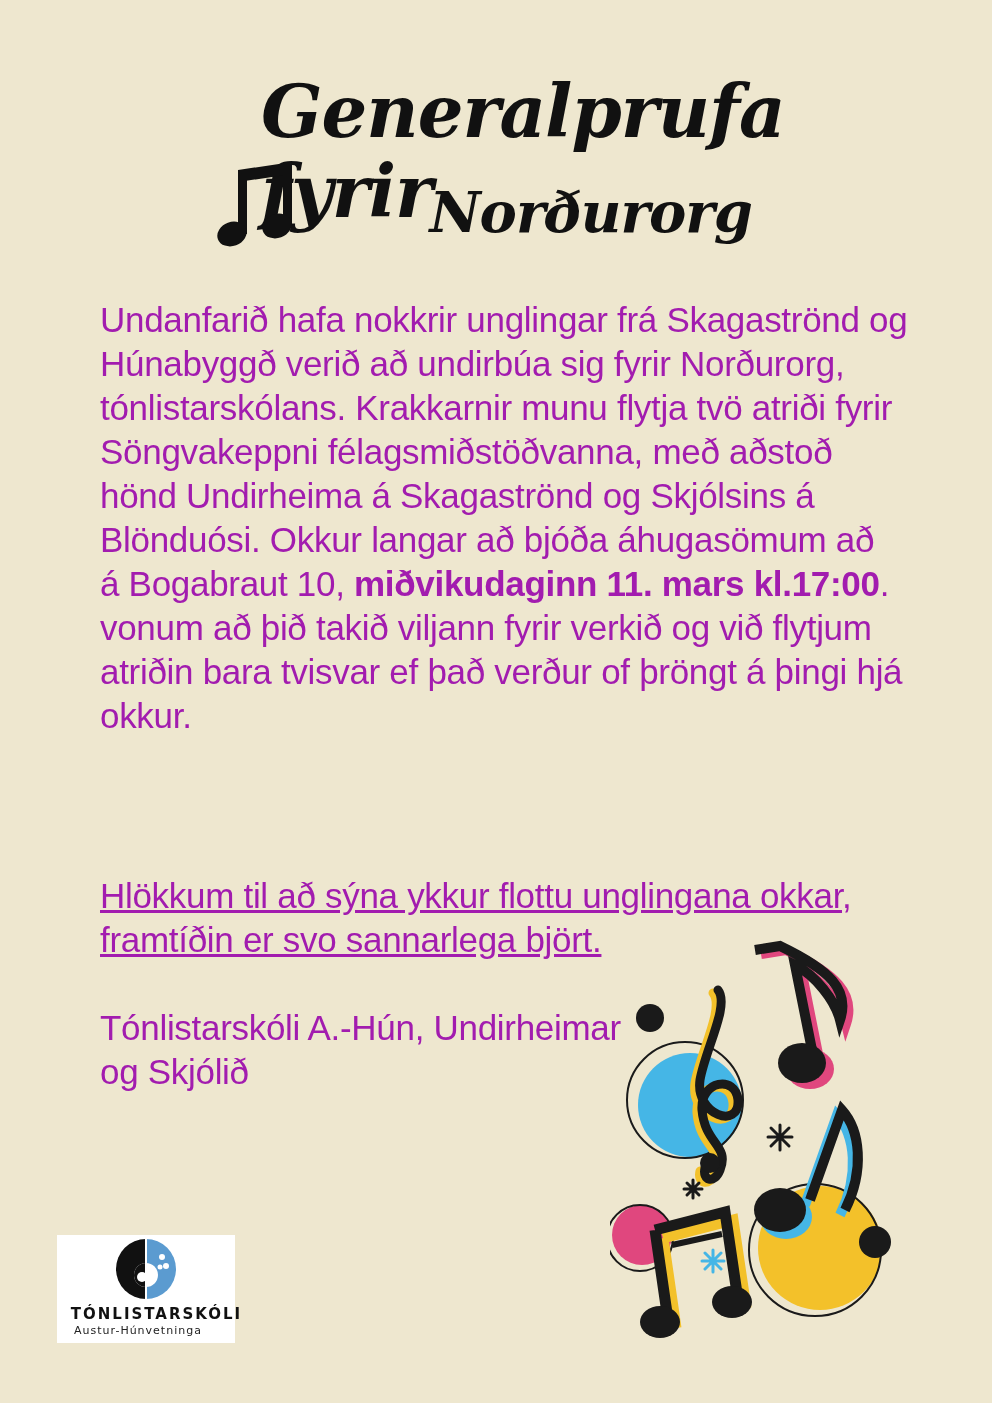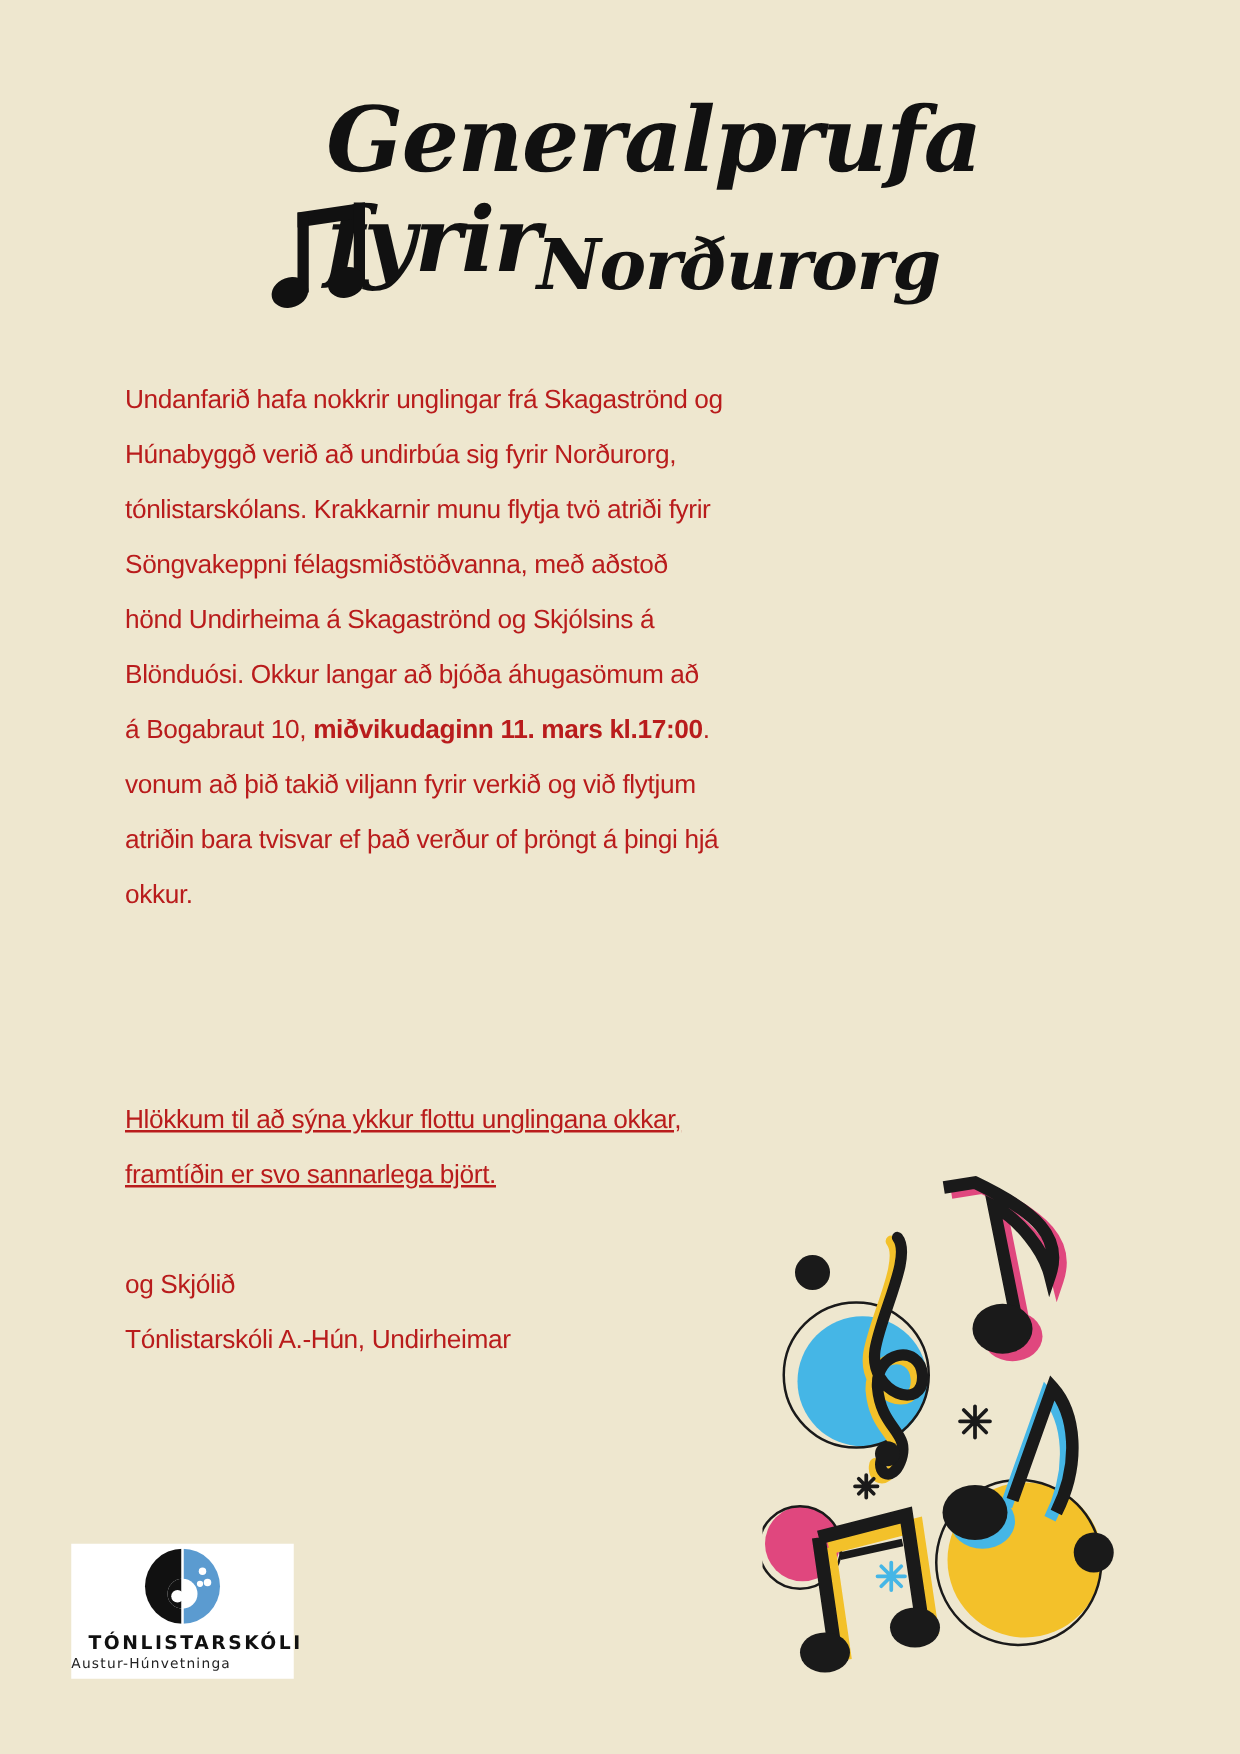--- a/index.html
+++ b/index.html
@@ -22,23 +22,23 @@
     .title-line1 { top: 72px; left: 248px; width: 600px; font-size: 72px; line-height: 80px; margin-left: 13px; }
     .title-line2 { top: 172px; left: 352px; width: 400px; font-size: 56px; line-height: 80px; text-align: right; }
     .title-note {
       position: absolute; left: 212px; top: 160px; width: 86px; height: 90px;
     }
     .body-text {
       position: absolute;
       left: 100px;
       width: 800px;
       font-family: "Liberation Sans", sans-serif;
-      font-size: 21px;
+      font-size: 35px;
       line-height: 44px;
-      color: #b91c1c;
+      color: #a21caf;
       letter-spacing: -0.3px;
       margin: 0;
     }
     .para1 { top: 298px; }
     .para2 { top: 874px; text-decoration: underline; }
     .para3 { top: 1006px; }
     .line { display: block; white-space: nowrap; }
     .bold { font-weight: bold; }
     .logo {
       position: absolute;
@@ -49,20 +49,21 @@
     .logo svg { position: absolute; left: 55px; top: 2px; }
     .logo-name {
       position: absolute; left: 0; width: 199px; top: 70px;
       text-align: center;
       font-family: "DejaVu Sans", sans-serif;
       font-weight: bold; font-size: 15px; letter-spacing: 2px;
       color: #111;
     }
     .logo-sub {
       position: absolute; left: 0; width: 162px; top: 89px;
+      text-align: center;
       font-family: "DejaVu Sans", sans-serif;
       font-size: 11px; letter-spacing: 1px;
       color: #222;
     }
     .music-art {
       position: absolute; left: 610px; top: 930px; width: 300px; height: 420px;
     }
   </style>
 </head>
 <body>
@@ -89,22 +90,22 @@
   <span class="line">atriðin bara tvisvar ef það verður of þröngt á þingi hjá</span>
   <span class="line">okkur.</span>
 </div>
 
 <div class="body-text para2">
   <span class="line">Hlökkum til að sýna ykkur flottu unglingana okkar,</span>
   <span class="line">framtíðin er svo sannarlega björt.</span>
 </div>
 
 <div class="body-text para3">
+  <span class="line">Tónlistarskóli A.-Hún, Undirheimar</span>
   <span class="line">og Skjólið</span>
-  <span class="line">Tónlistarskóli A.-Hún, Undirheimar</span>
 </div>
 
 <div class="logo">
   <svg width="68" height="66" viewBox="0 0 68 66">
     <path d="M34,2 A30,30 0 0,0 34,62 Z" fill="#111"></path>
     <path d="M34,2 A30,30 0 0,1 34,62 Z" fill="#5B9BD0"></path>
     <circle cx="34" cy="38" r="12" fill="#fff"></circle>
     <path d="M34,26 A12,12 0 0,0 34,50 Z" fill="#111"></path>
     <circle cx="30" cy="40" r="5" fill="#fff"></circle>
     <circle cx="50" cy="20" r="3" fill="#fff"></circle>

